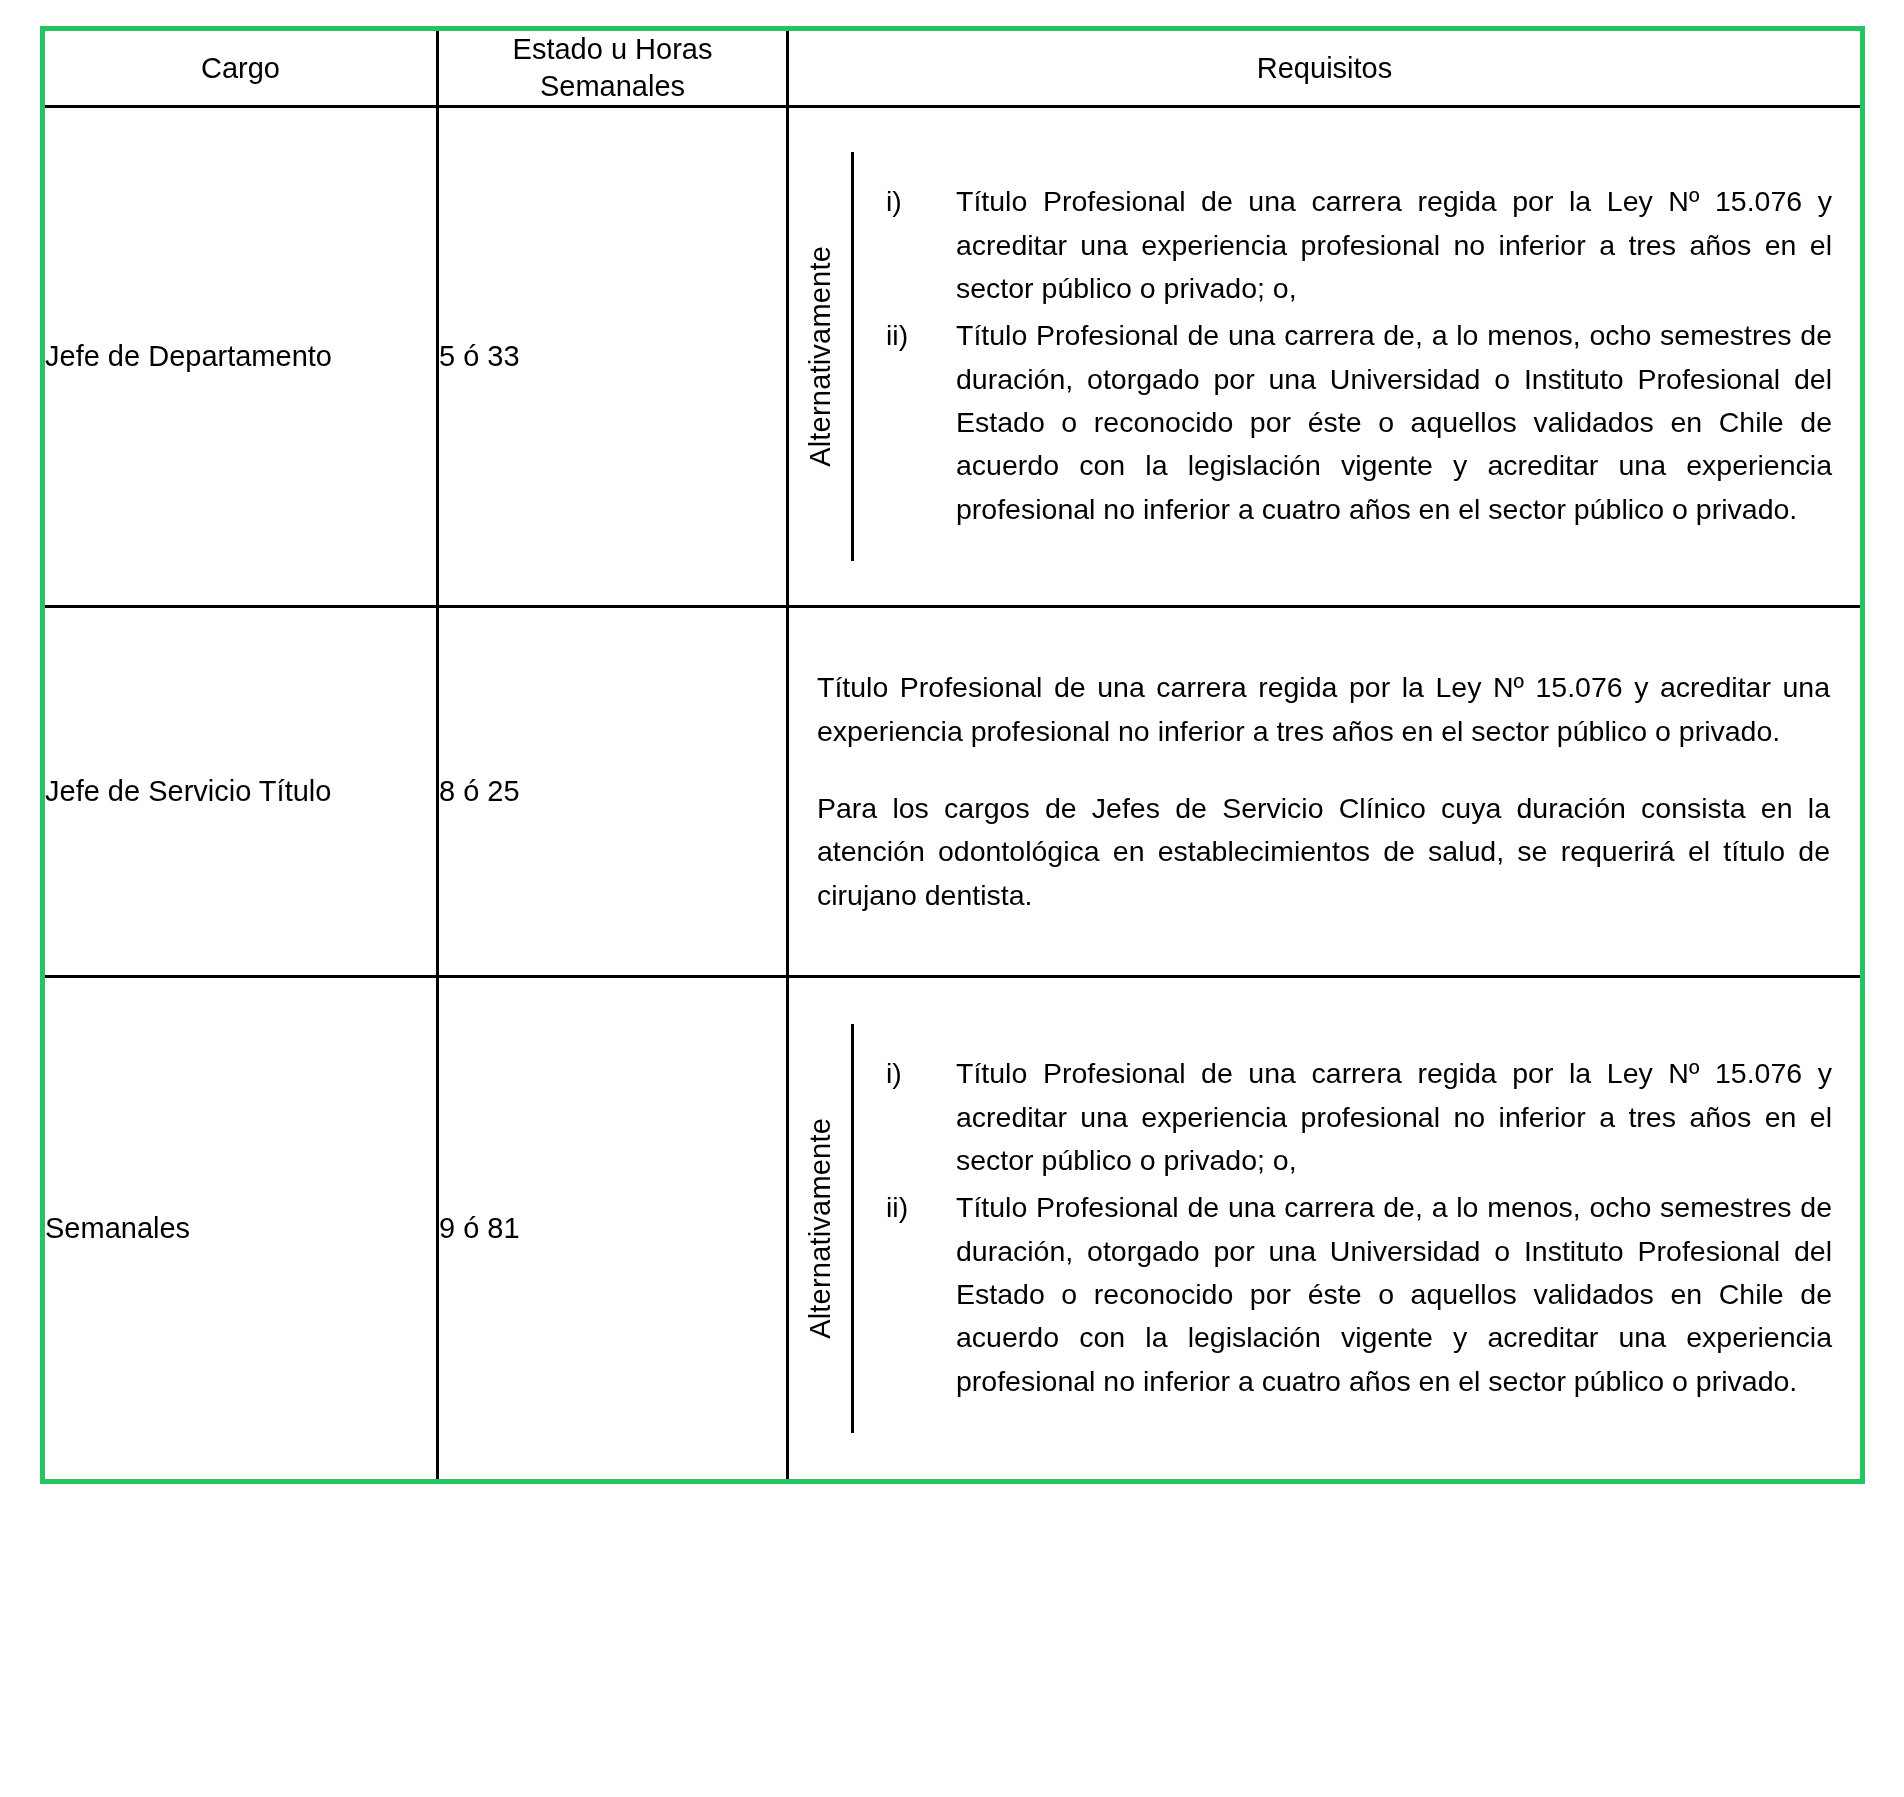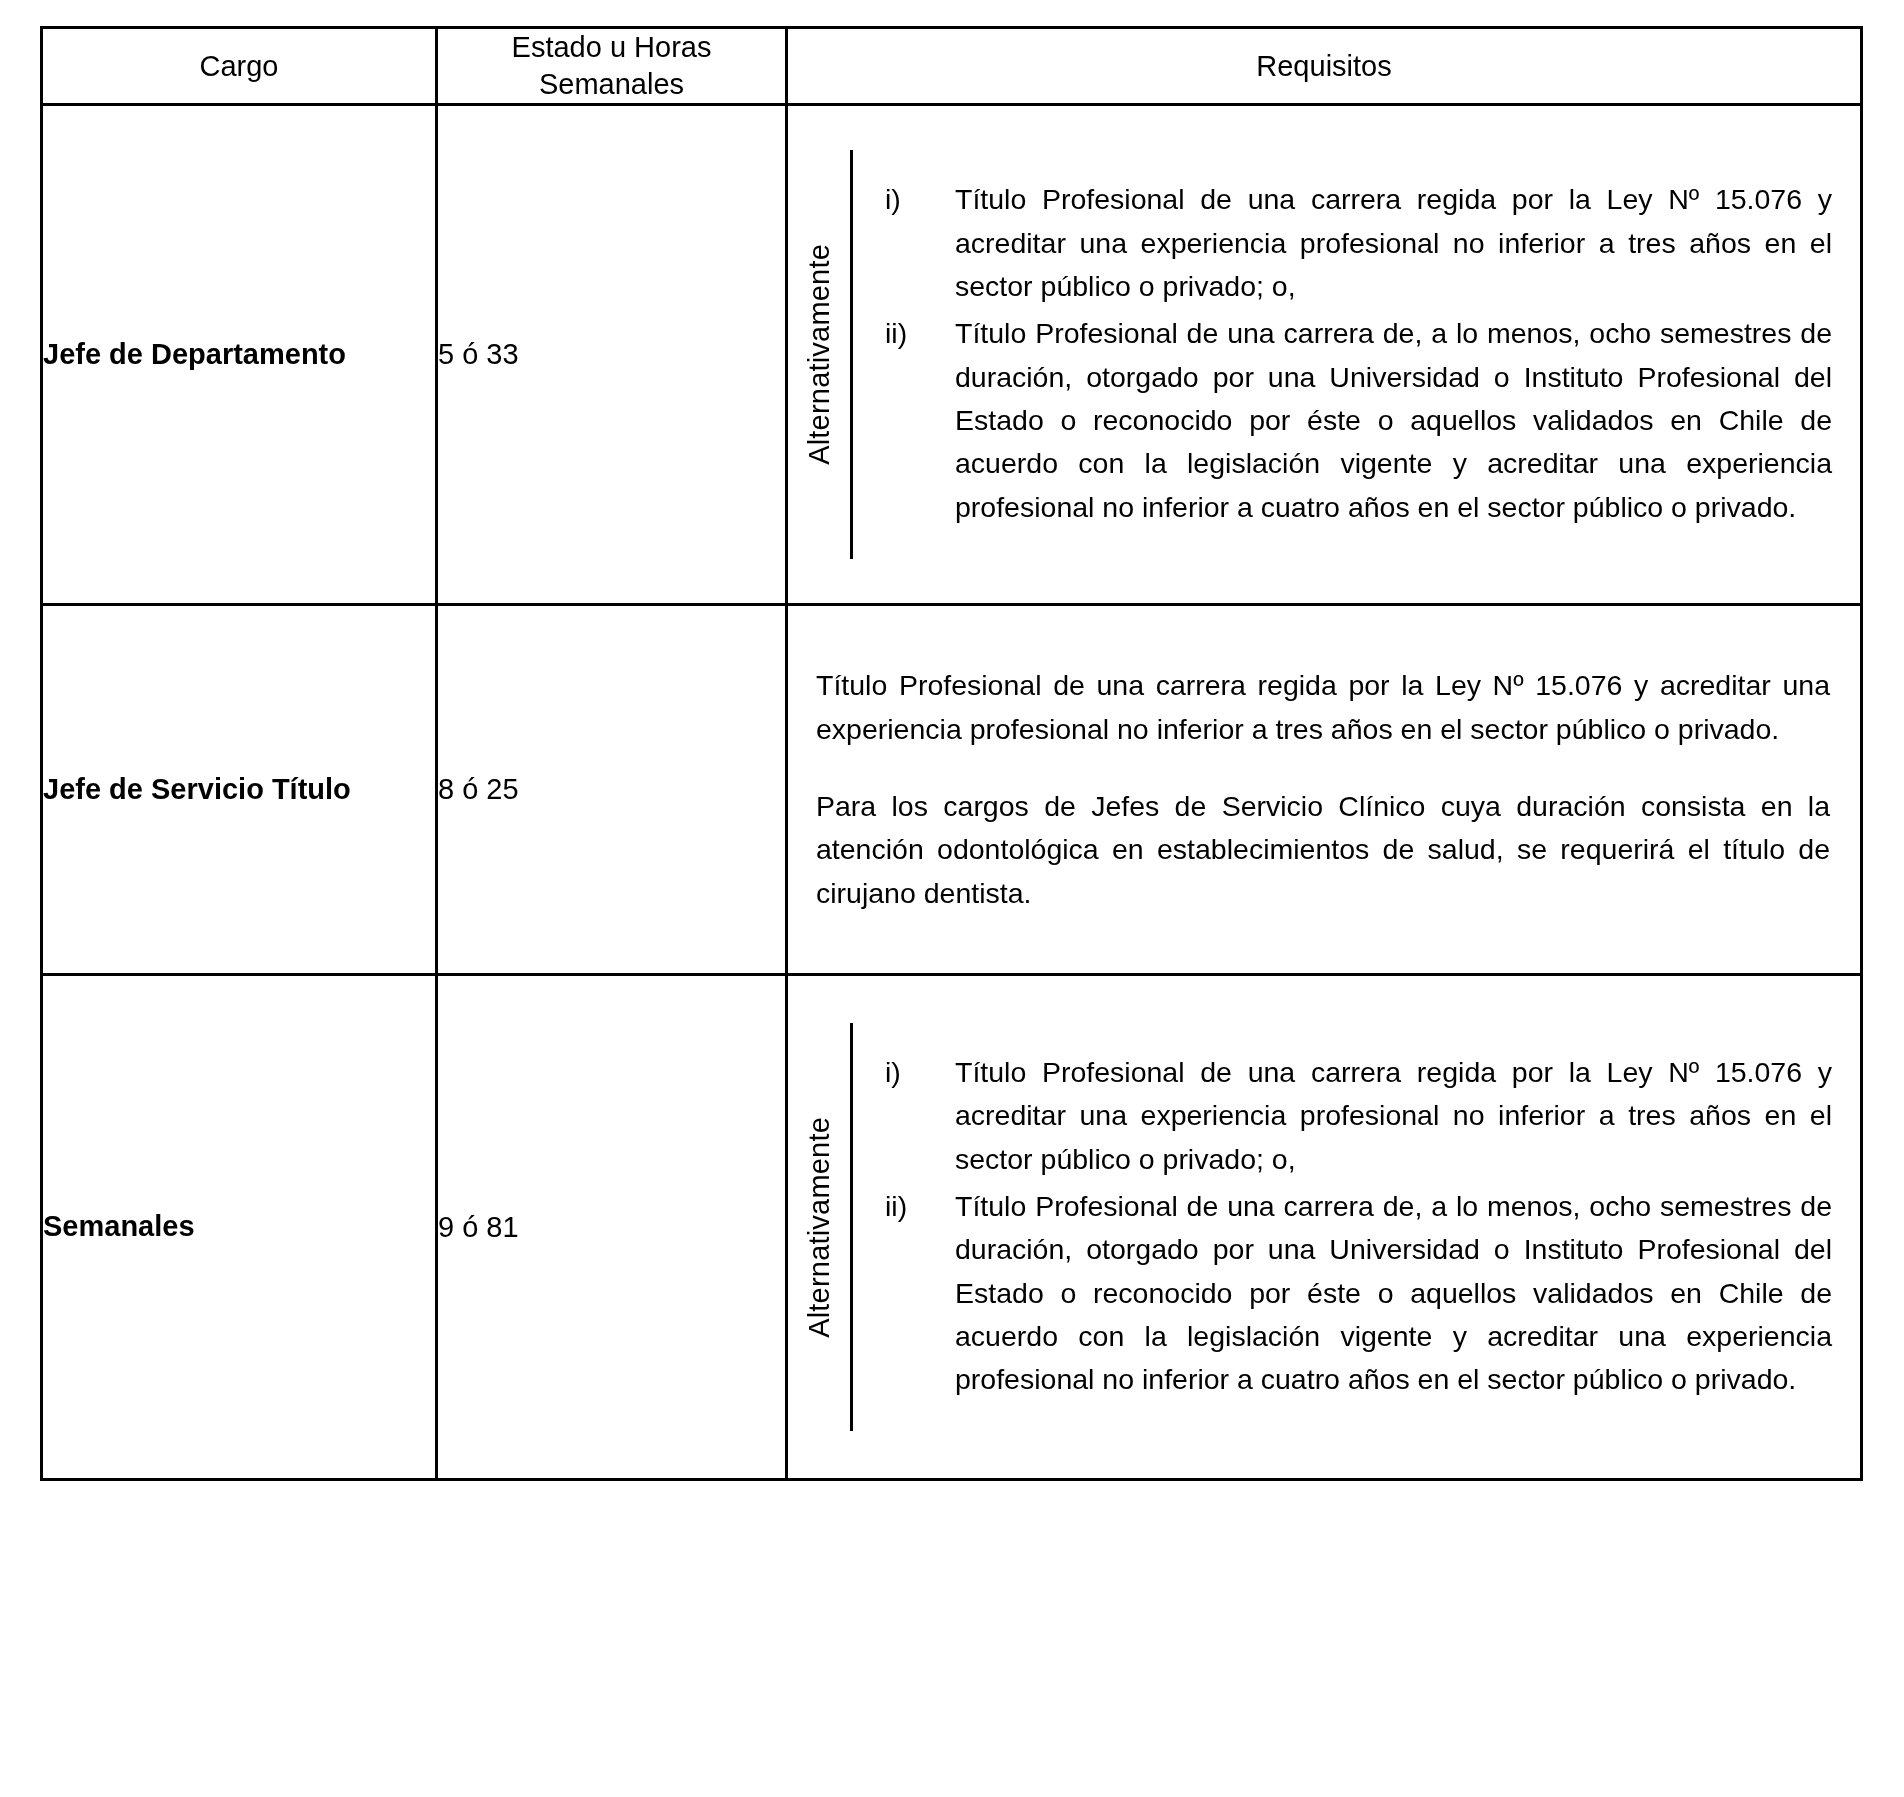--- a/index.html
+++ b/index.html
@@ -16,21 +16,21 @@
     height: 1797px;
     position: relative;
     box-sizing: border-box;
     padding: 26px 44px 30px 40px;
     background: #ffffff;
   }
   table.req-table {
     border-collapse: collapse;
     width: 1820px;
     table-layout: fixed;
-    border: 3px solid #22c55e;
+    border: 5px solid #22c55e;
   }
   table.req-table td,
   table.req-table th {
     border: 3px solid #000;
     vertical-align: middle;
     padding: 0;
   }
   col.c-cargo { width: 395px; }
   col.c-grado { width: 350px; }
   col.c-req   { width: 1075px; }
@@ -41,21 +41,20 @@
     text-align: center;
     padding: 14px 6px 18px 6px;
     line-height: 1.28;
   }
   td.cargo {
     font-size: 29px;
     padding: 10px 0 10px 26px;
     text-align: left;
     vertical-align: middle;
     line-height: 1.3;
-    font-weight: bold;
   }
   td.grado {
     font-size: 29px;
     vertical-align: middle;
   }
   td.req {
     padding: 0;
     vertical-align: middle;
   }
   

